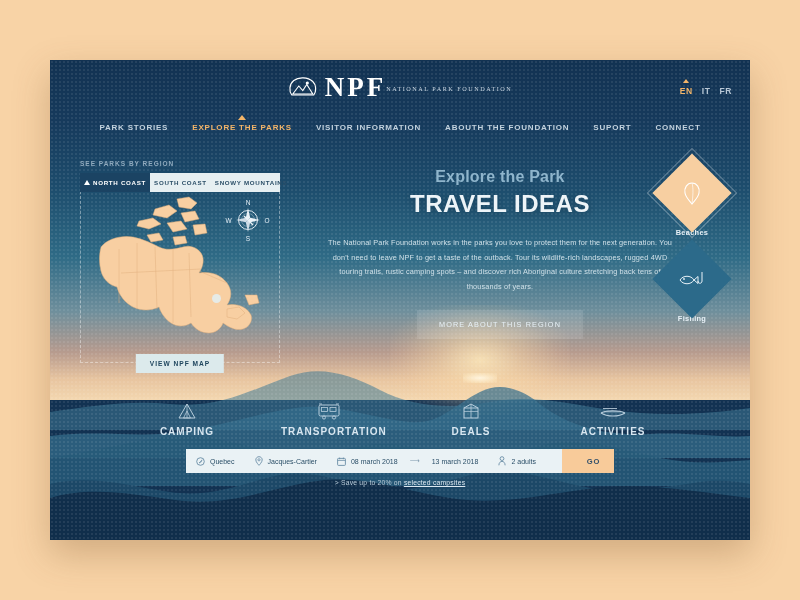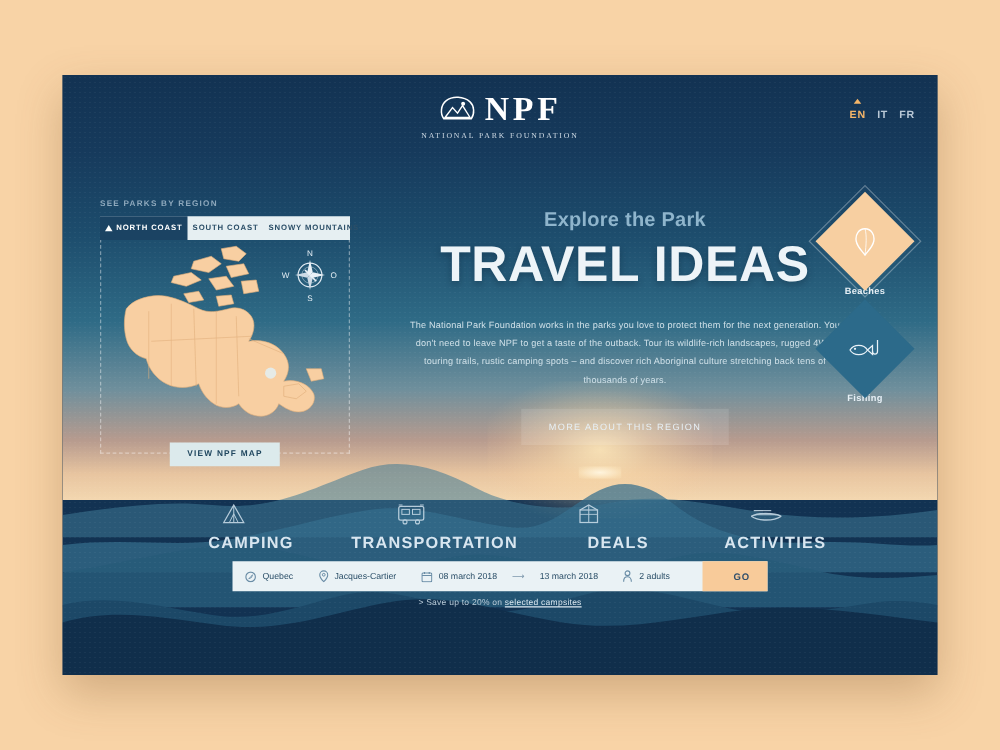--- a/index.html
+++ b/index.html
@@ -67,21 +67,21 @@
     padding: 9px 16px;
     background: rgba(255,255,255,.10);
     border: 0;
     color: #e6eef6;
     font-size: 8px; font-weight: bold; letter-spacing: 1.1px;
     cursor: pointer;
   }
 
   #logo {
     position: absolute; left: 50%; top: 12px; transform: translateX(-50%);
-    display: flex; flex-direction: column; align-items: center;
+    display: flex; flex-direction: row; align-items: center;
   }
   .logo-row { display: flex; align-items: center; gap: 7px; }
   .logo-word {
     color: #fff; font-family: "Liberation Serif", serif;
     font-size: 27px; font-weight: bold; letter-spacing: 3px;
   }
   .logo-sub {
     color: #cdd9e4; font-family: "Liberation Serif", serif;
     font-size: 6.2px; letter-spacing: 1.5px; margin-top: 2px;
   }
@@ -147,21 +147,21 @@
     position: absolute; left: 50%; bottom: -11px; transform: translateX(-50%);
     padding: 6px 14px; background: #DCEAEC; border: 0;
     color: #20475f; font-size: 6.6px; font-weight: bold; letter-spacing: 1px;
     cursor: pointer; white-space: nowrap;
   }
 
   
   #hero { position: absolute; left: 250px; top: 108px; width: 400px; text-align: center; }
   #hero-eyebrow { color: #8FB5CC; font-size: 16px; font-weight: bold; letter-spacing: .2px; text-align: center; }
   #hero-title {
-    color: #EDF4F8; font-size: 40px; font-weight: bold; letter-spacing: .5px;
+    color: #EDF4F8; font-size: 24px; font-weight: bold; letter-spacing: .5px;
     margin-top: 4px; text-shadow: 0 2px 6px rgba(8,30,50,.35);
   }
   #hero-body {
     margin: 18px auto 0; width: 352px;
     color: #cfe0e8; font-size: 7.3px; line-height: 2.0; letter-spacing: .15px;
   }
   #hero-cta {
     margin-top: 16px; padding: 10px 22px;
     background: rgba(255,255,255,.12); border: 0;
     color: #e7f0f6; font-size: 7.3px; font-weight: normal; letter-spacing: 1.1px;
@@ -184,21 +184,21 @@
   .dia-inner { transform: rotate(-45deg); display: flex; align-items: center; justify-content: center; }
   .badge-label { margin-top: 7px; color: #e7f0f6; font-size: 7.4px; font-weight: bold; letter-spacing: .3px; }
 
   
   #categories {
     position: absolute; left: 0; right: 0; top: 340px;
     display: flex; justify-content: center; gap: 46px;
   }
   .cat { text-align: center; cursor: pointer; width: 96px; }
   .cat-icon { height: 20px; display: flex; align-items: flex-end; justify-content: center; opacity: .85; }
-  .cat-label { margin-top: 6px; color: #d8e6f0; font-size: 13px; font-weight: bold; letter-spacing: 1px; text-align: right; }
+  .cat-label { margin-top: 6px; color: #d8e6f0; font-size: 10px; font-weight: bold; letter-spacing: 1px; }
 
   
   #booking {
     position: absolute; left: 136px; top: 389px;
     width: 428px; height: 24px;
     background: #EAF2F5; display: flex; align-items: stretch;
   }
   .bk-field {
     display: flex; align-items: center; gap: 5px;
     padding: 0 10px; font-size: 7px; color: #2b4f68; cursor: pointer; white-space: nowrap;
@@ -263,20 +263,28 @@
       <div class="logo-sub">NATIONAL PARK FOUNDATION</div>
     </div>
 
     <div id="lang">
       <span class="lang-item active">EN</span>
       <span class="lang-item">IT</span>
       <span class="lang-item">FR</span>
     </div>
   </div>
 
+  <nav id="nav">
+    <span class="nav-item">PARK STORIES</span>
+    <span class="nav-item active">EXPLORE THE PARKS</span>
+    <span class="nav-item">VISITOR INFORMATION</span>
+    <span class="nav-item">ABOUTH THE FOUNDATION</span>
+    <span class="nav-item">SUPORT</span>
+    <span class="nav-item">CONNECT</span>
+  </nav>
 
   <div id="map-panel">
     <div id="map-label">SEE PARKS BY REGION</div>
 
     <div id="region-tabs">
       <div class="region-tab active">
         <span class="tab-tri"></span>
         <span>NORTH COAST</span>
       </div>
       <div class="region-tab">SOUTH COAST</div>

